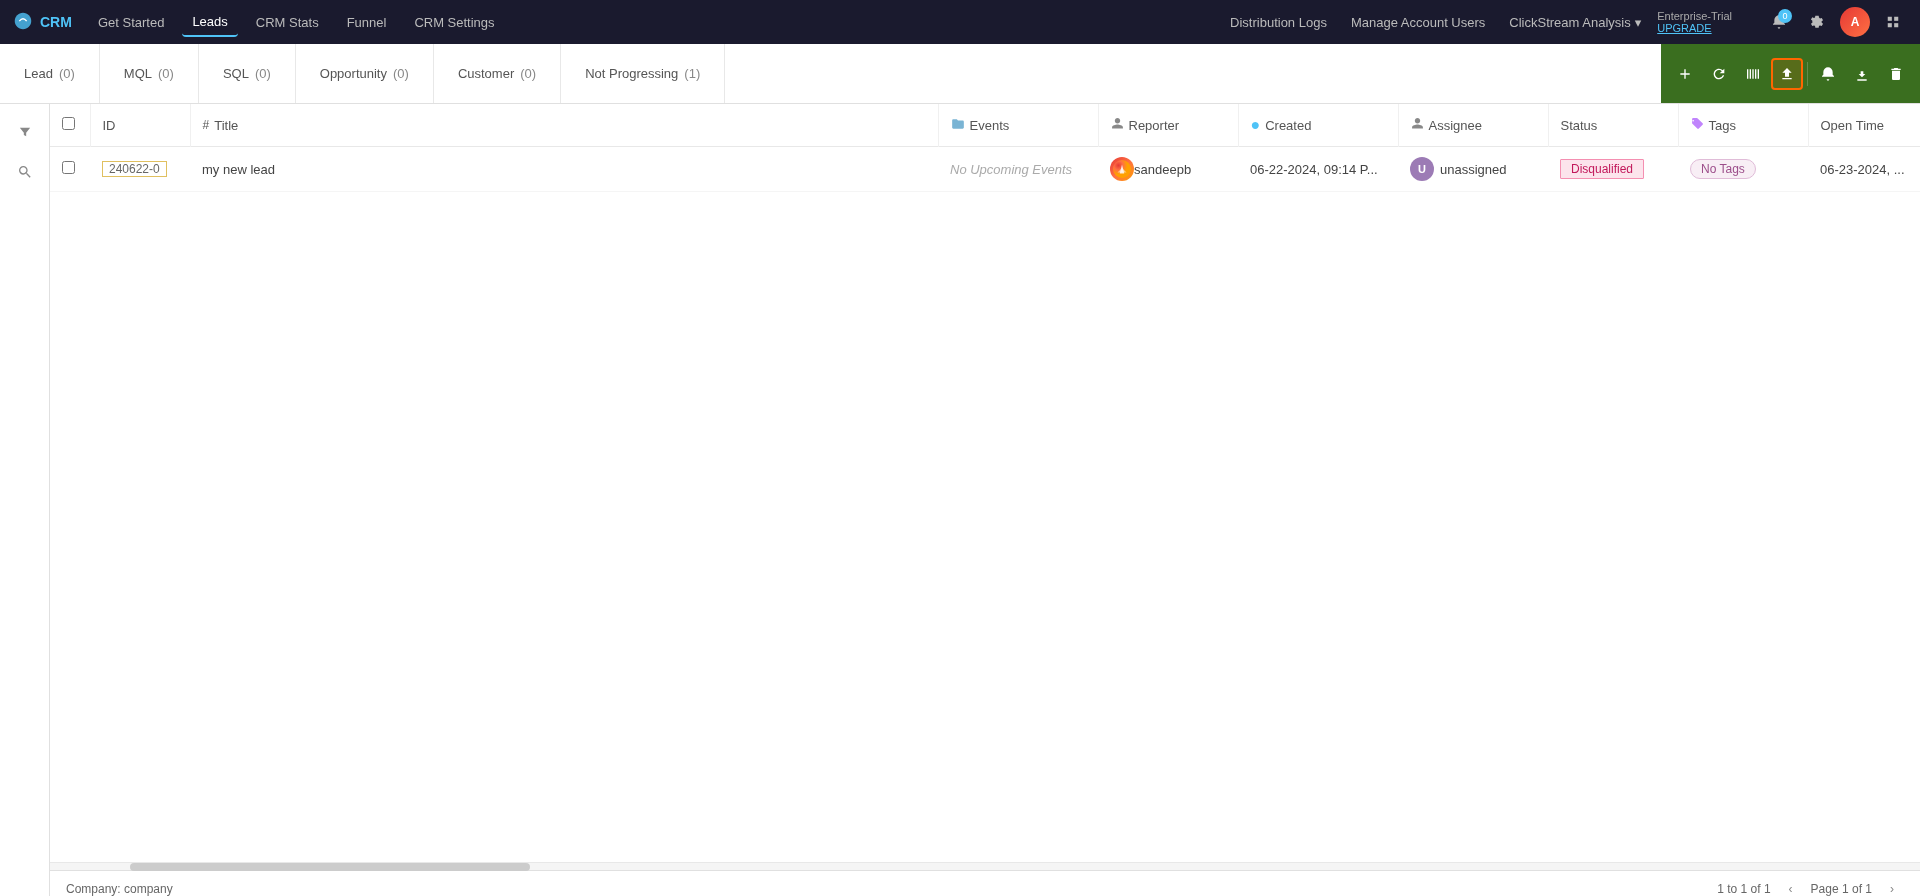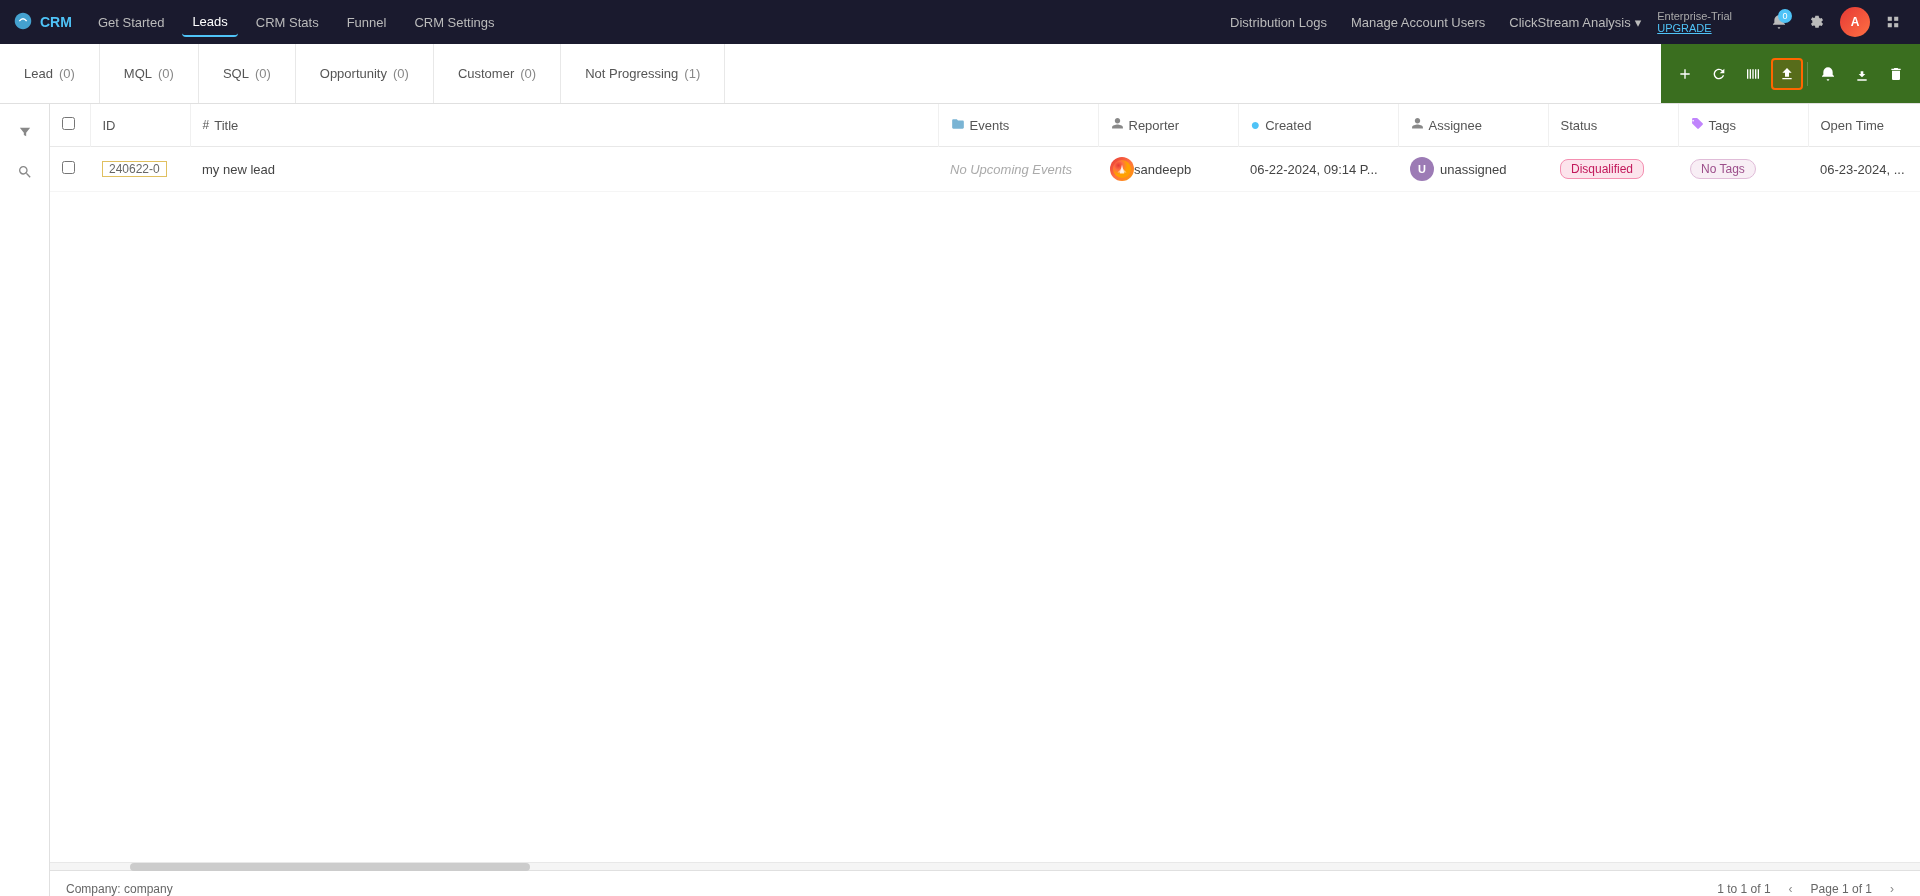--- a/index.html
+++ b/index.html
@@ -270,21 +270,21 @@
       justify-content: center;
       font-size: 11px;
       color: #fff;
       font-weight: bold;
       flex-shrink: 0;
     }
 
     .status-badge {
       display: inline-block;
       padding: 2px 10px;
-      border-radius: 8px;
+      border-radius: 1px;
       font-size: 12px;
       border: 1px solid #f48fb1;
       color: #c2185b;
       background: #fce4ec;
     }
 
     .tags-badge {
       display: inline-block;
       padding: 2px 10px;
       border-radius: 12px;

